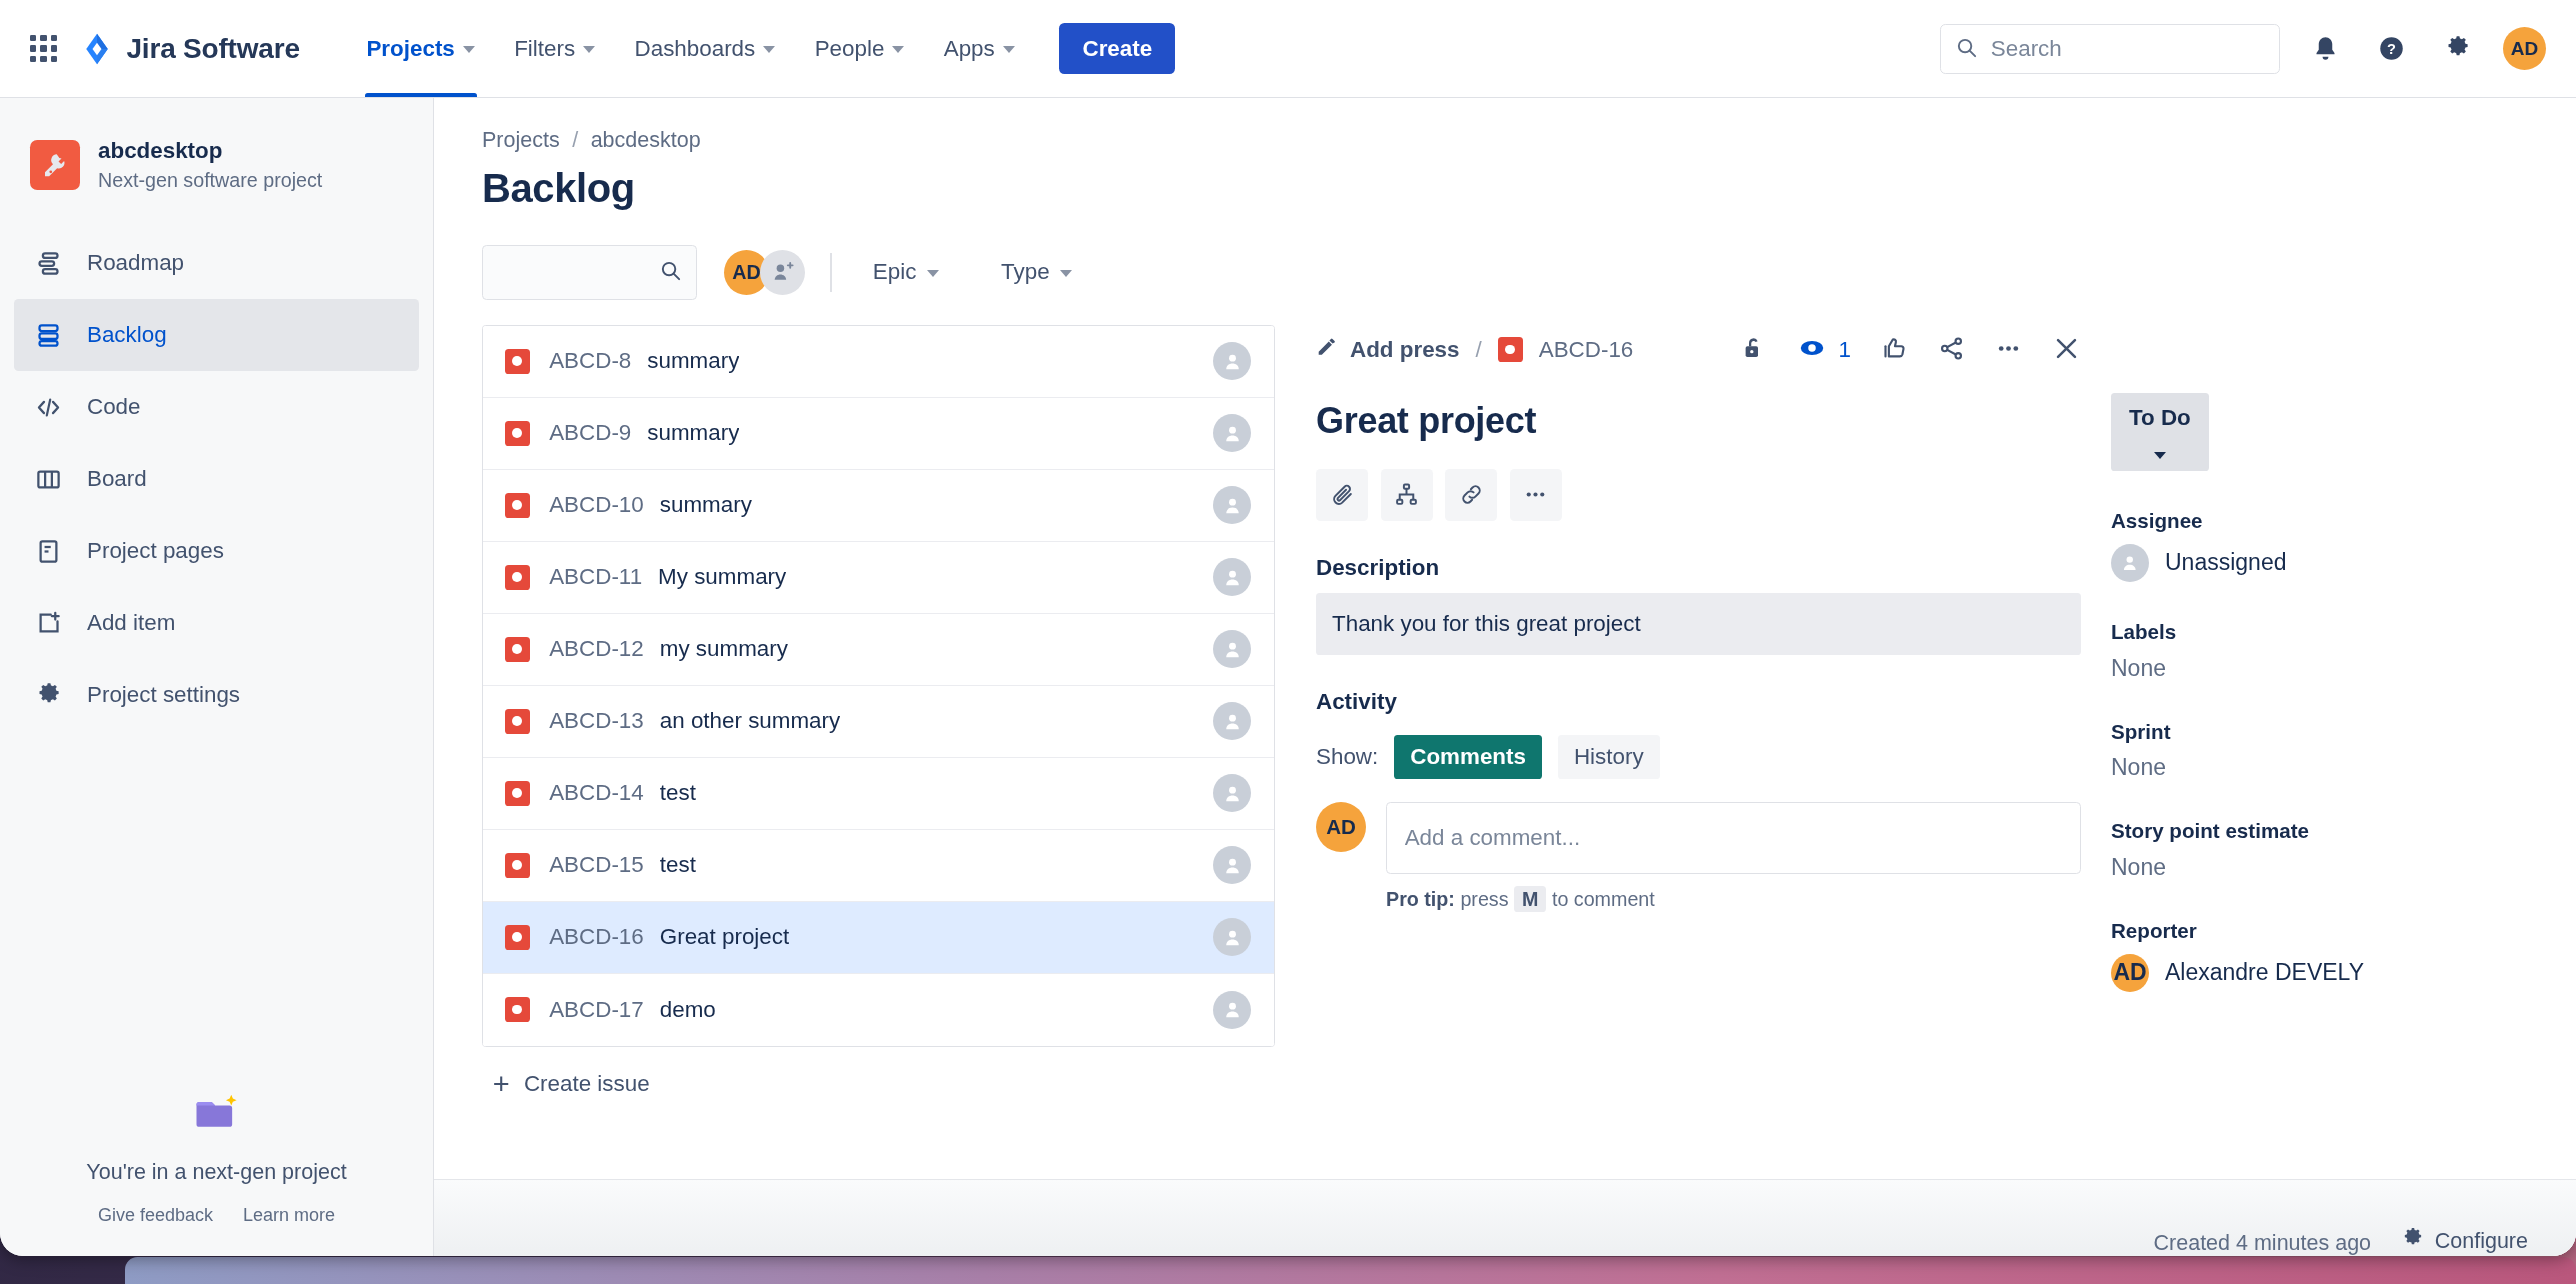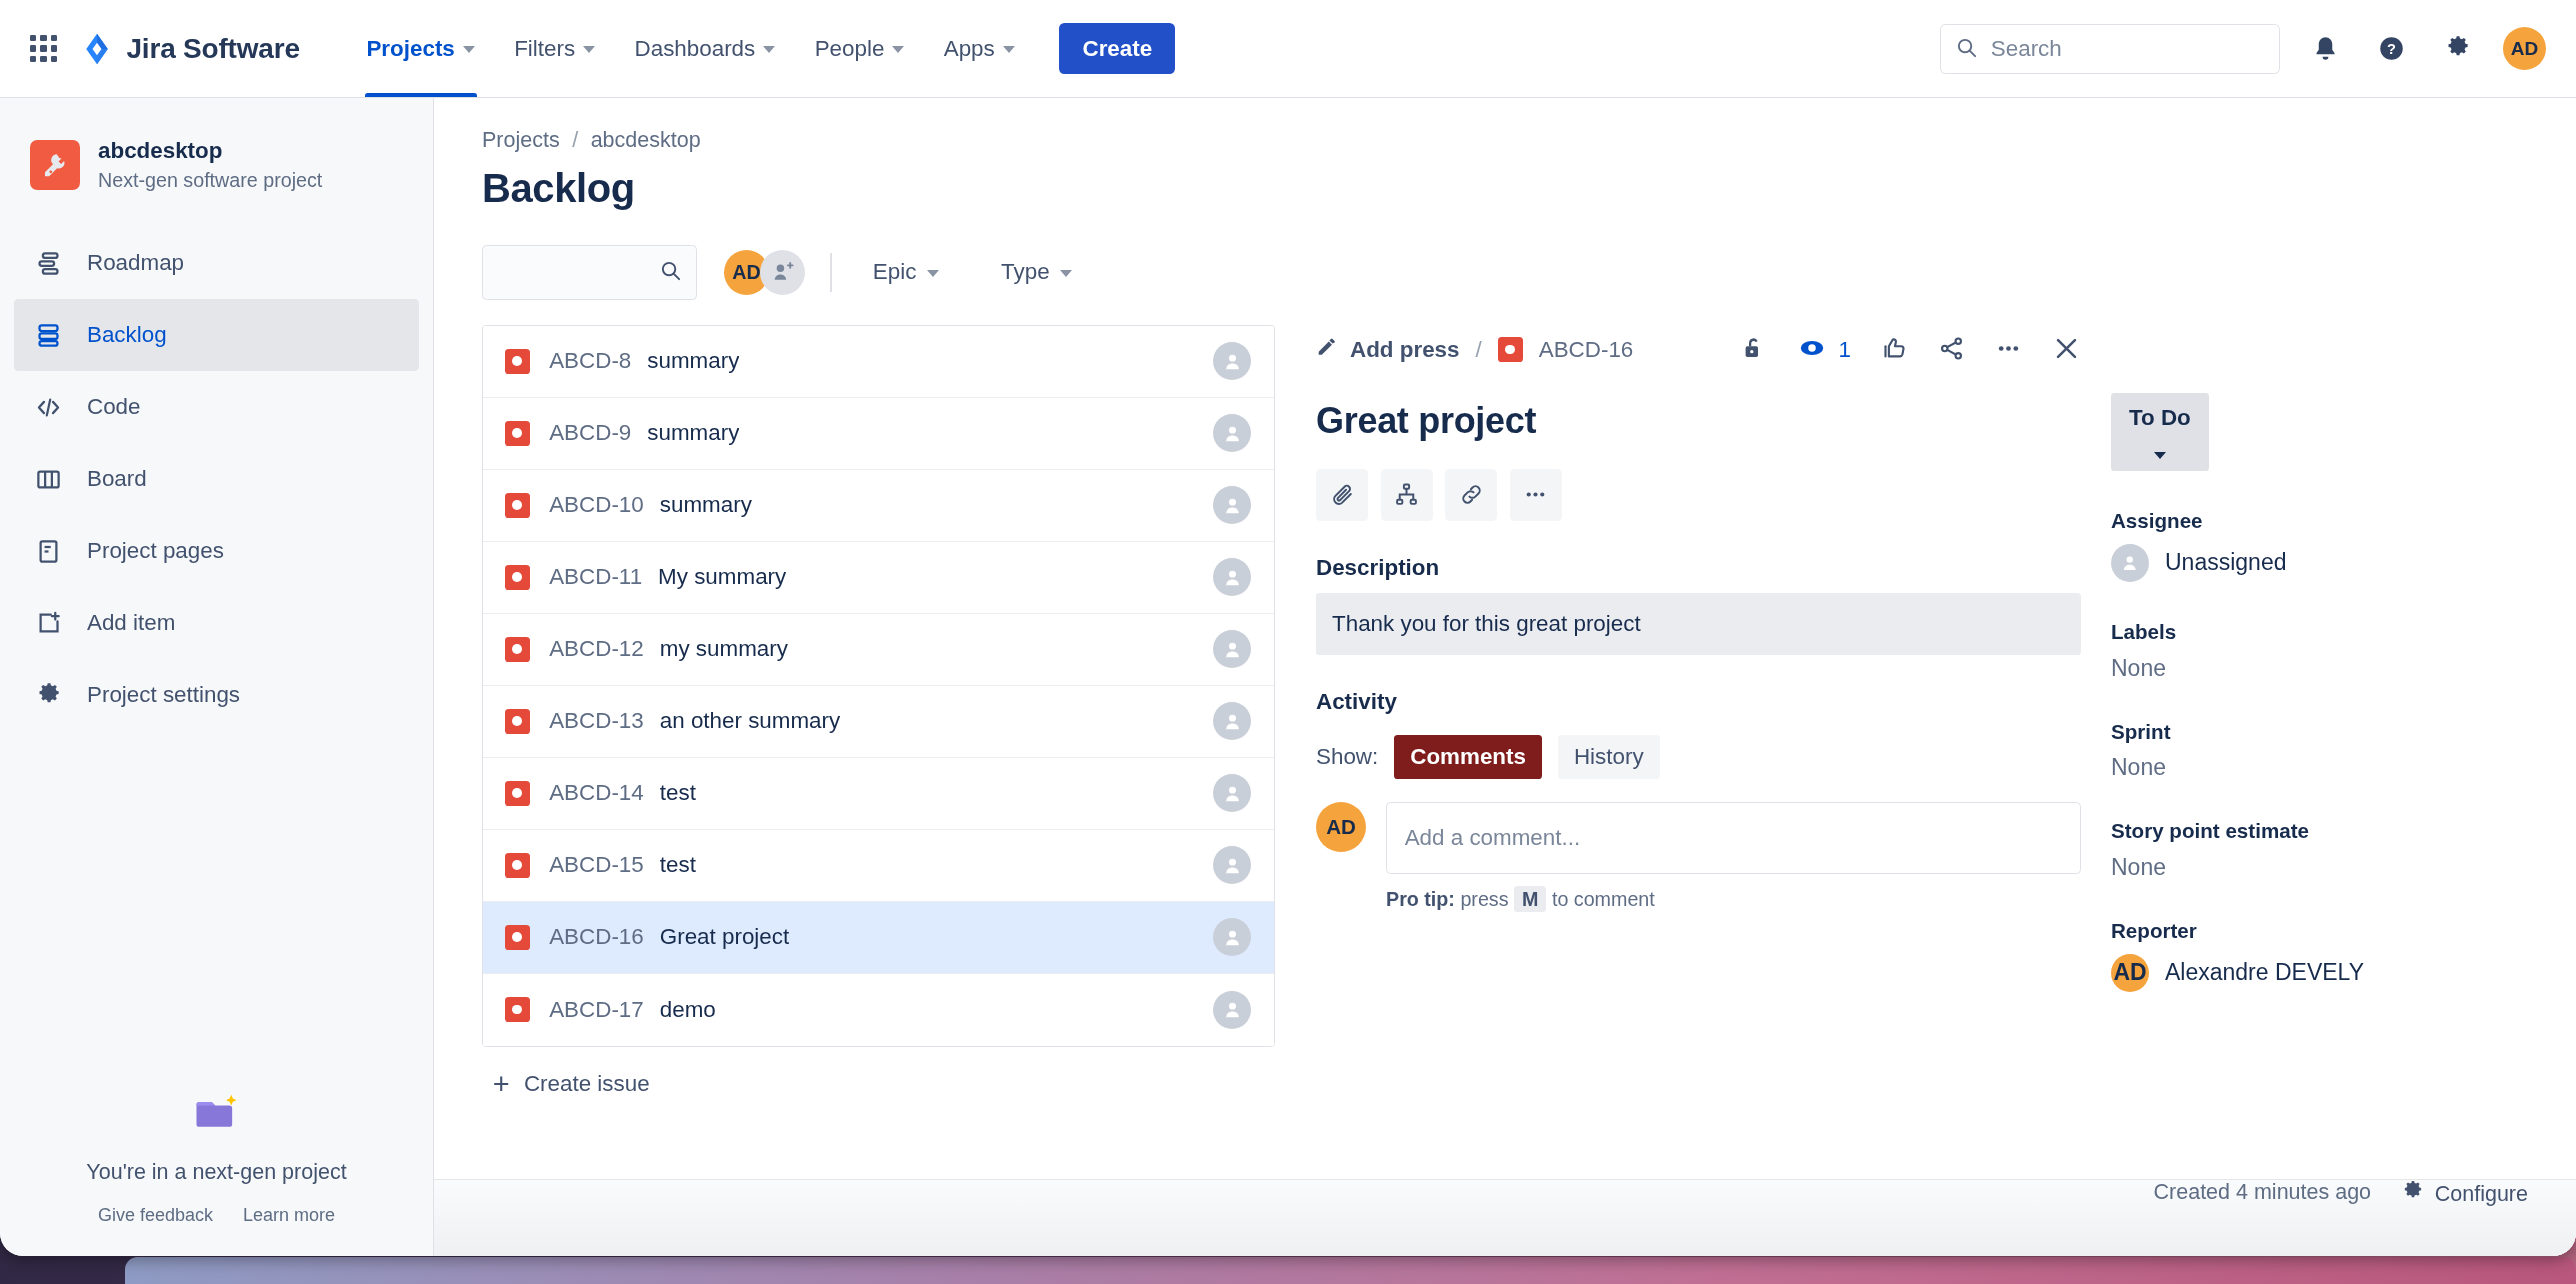--- a/index.html
+++ b/index.html
@@ -158,21 +158,21 @@
   .dh-right { margin-left:auto; display:flex; align-items:center; gap: 30px; }
   .watch-count { font-size:22.4px; color:#0052cc; font-weight:500; margin-left:-18px;}
   .issue-title { font-size:36px; font-weight:600; color:#172b4d; margin-top: 25px; letter-spacing:-0.3px;}
   .act-btns { display:flex; gap: 12.5px; margin-top: 27px; }
   .act-btn { width:52px;height:52px;border-radius:4.5px;background:#f4f5f7;display:flex;align-items:center;justify-content:center;cursor:pointer;}
   .sec-label { font-size:22.4px; font-weight:700; color:#172b4d; margin-top: 34px; }
   .desc-box { background:#ebecf0; border-radius:3.6px; padding: 18px 16px; margin-top: 12.5px; font-size:22.4px; color:#172b4d;}
   .show-row { display:flex; align-items:center; gap: 16px; margin-top: 19.7px;}
   .show-lbl { font-size:22.4px; color:#42526e; }
   .pill { padding: 9px 16px; border-radius:3.6px; font-size:22.4px; cursor:pointer; }
-  .pill.on { background:#7f1d1d; color:#fff; font-weight:600;}
+  .pill.on { background:#0f766e; color:#fff; font-weight:600;}
   .pill.off { background:#f4f5f7; color:#42526e; }
   .comment-row { display:flex; align-items:flex-start; gap: 19.7px; margin-top: 23px;}
   .comment-av { width:50px;height:50px;border-radius:50%;background:#f5a33c;display:flex;align-items:center;justify-content:center;font-size:20.6px;font-weight:700;color:#172b4d;flex:0 0 50px;}
   .comment-box { flex:1; min-width:0; height:72px; border:1.8px solid #dfe1e6; border-radius:4.5px; background:#fff; display:flex; align-items:center; padding: 0 18px; cursor:text;}
   .comment-box input { border:none;outline:none;width:100%;font-size:22.4px;color:#42526e;background:transparent;font-family:"Liberation Sans",sans-serif;}
   .comment-box input::placeholder { color:#7a8699; }
   .protip { margin-left: 70px; margin-top: 14.3px; font-size:19.7px; color:#5e6c84;}
   .protip b { color:#42526e; }
   .kbd { background:#ebecf0; border-radius:3.6px; padding: 1.8px 8px; font-weight:700; color:#42526e; }
 
@@ -187,21 +187,21 @@
   .f-value { font-size:23px; color:#5e6c84; margin-top: 10.7px;}
   .f-person { display:flex; align-items:center; gap:16px; margin-top: 10.7px;}
   .f-av-ghost { width:38px;height:38px;border-radius:50%;background:#c9cfd8;display:flex;align-items:center;justify-content:center;flex:0 0 38px;}
   .f-av-o { width:38px;height:38px;border-radius:50%;background:#f5a33c;display:flex;align-items:center;justify-content:center;font-size:17px;font-weight:700;color:#172b4d;flex:0 0 38px;}
   .f-person span { font-size:23px; color:#172b4d; }
 
   
   .footer {
     height: 77px; border-top:0.9px solid #e4e6ea;
     background: linear-gradient(180deg,#fafbfc 0%, #eef0f2 100%);
-    display:flex; align-items:flex-start; justify-content:flex-end; gap: 30px;
+    display:flex; align-items:flex-end; justify-content:flex-end; gap: 30px;
     padding-right: 48px;
   }
   .footer .f-txt { font-size:21.5px; color:#5e6c84; }
   .footer .f-cfg { display:flex; align-items:center; gap:10.7px; font-size:21.5px; color:#42526e; cursor:pointer;}
 </style>
 </head>
 <body>
 
 <div class="desktop">
   <div class="desk-bar"></div>

